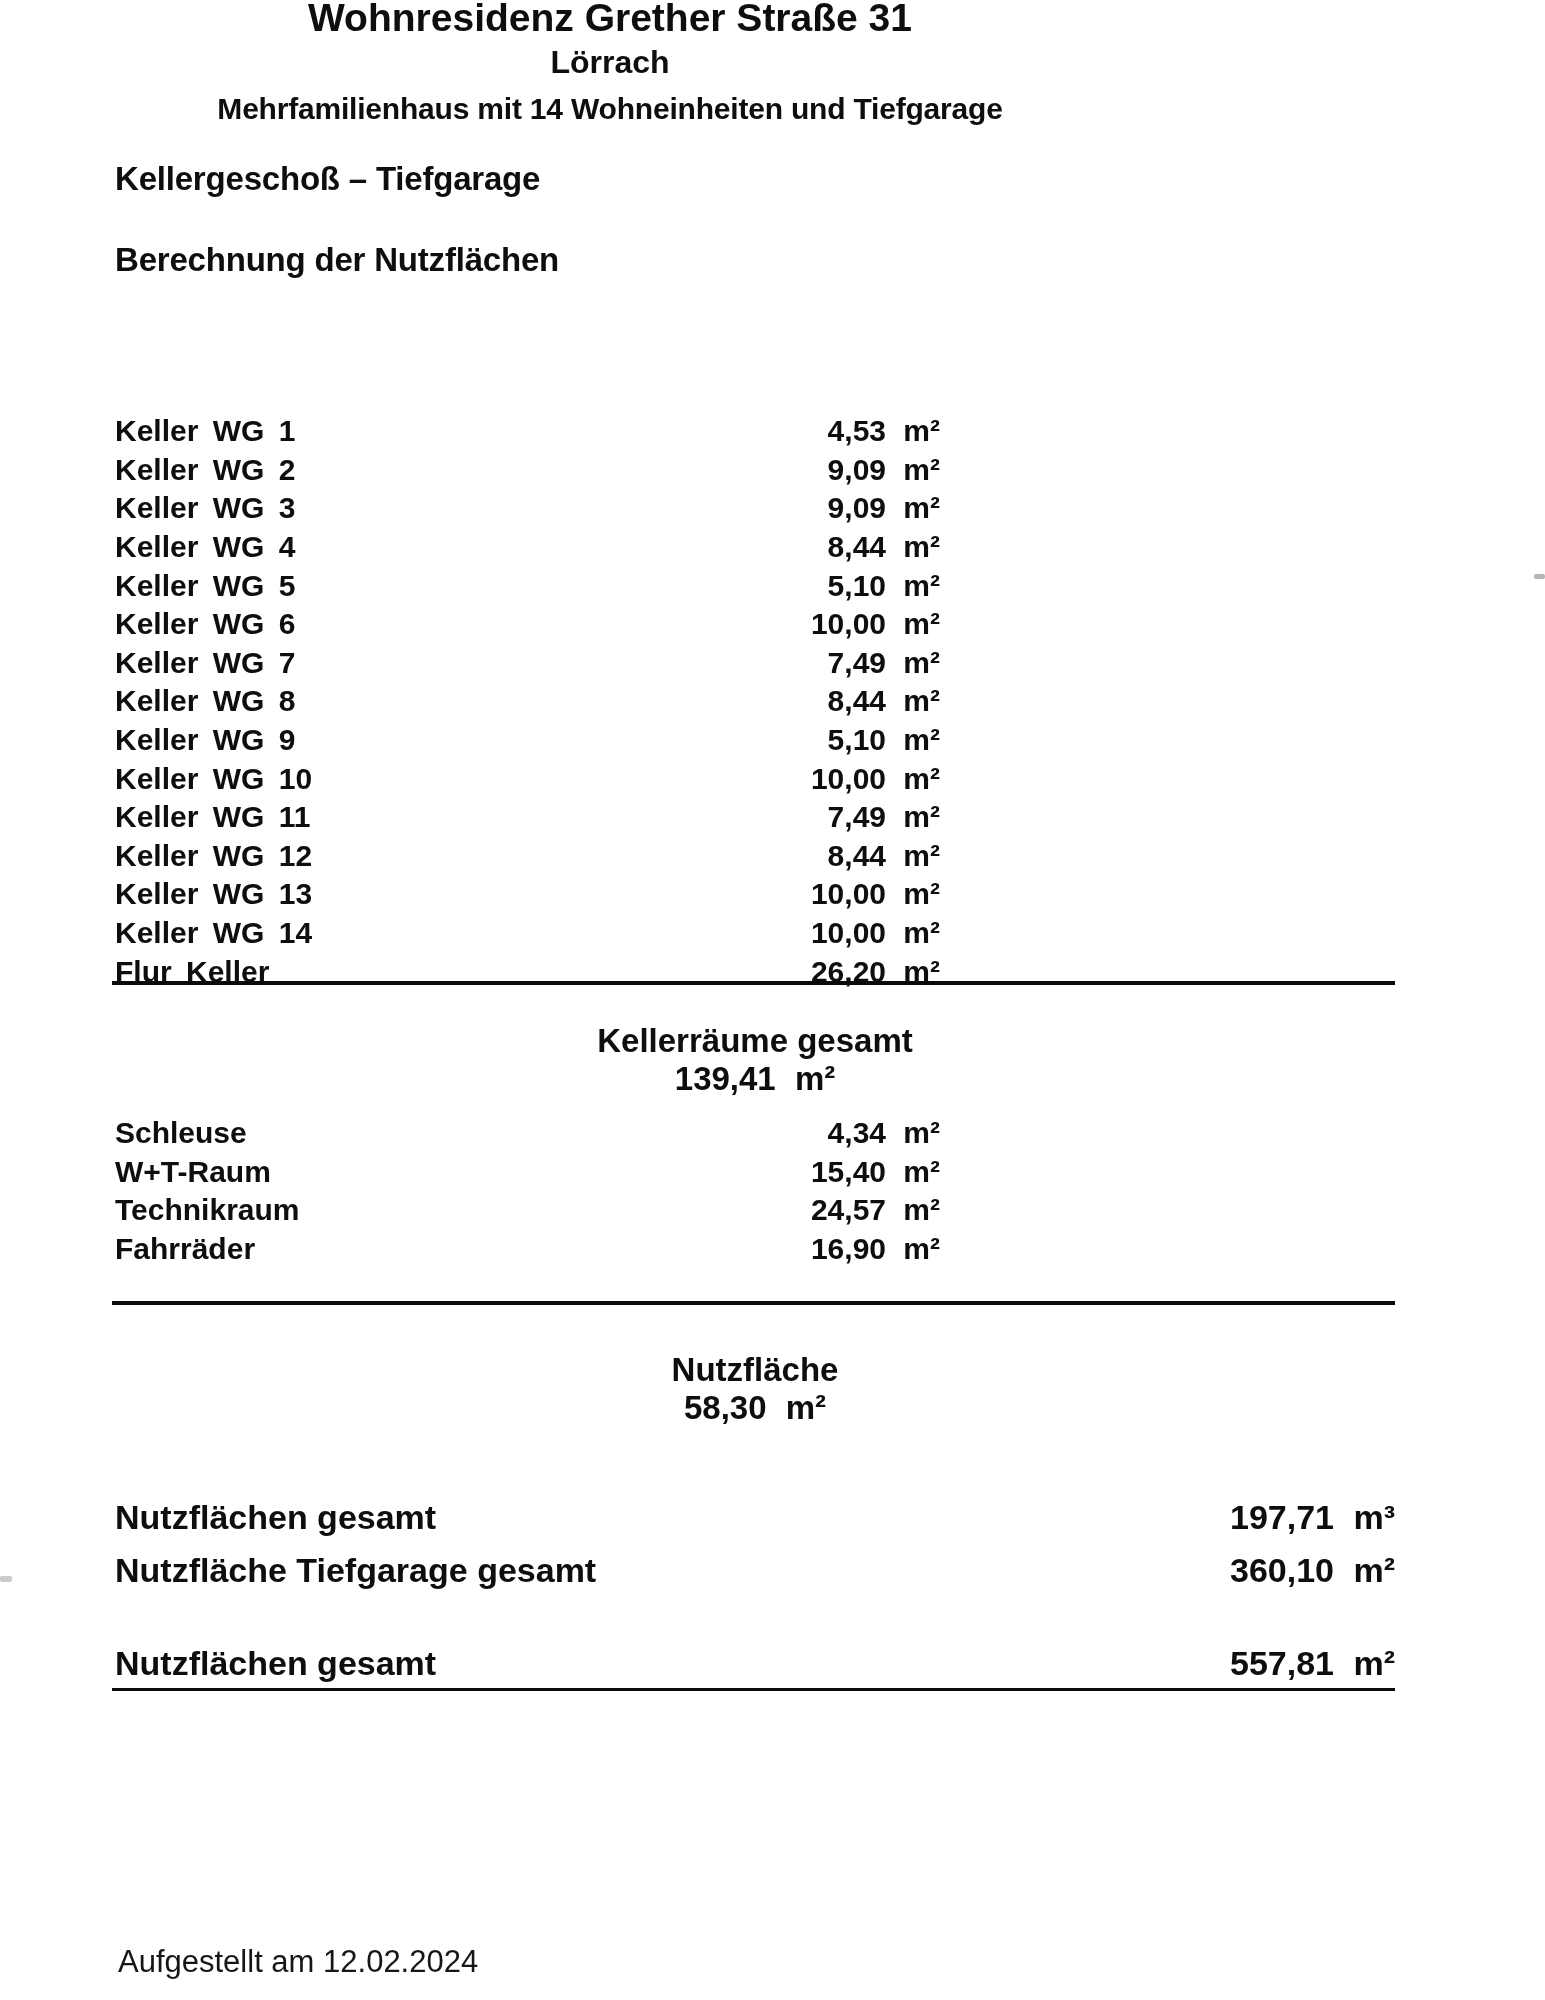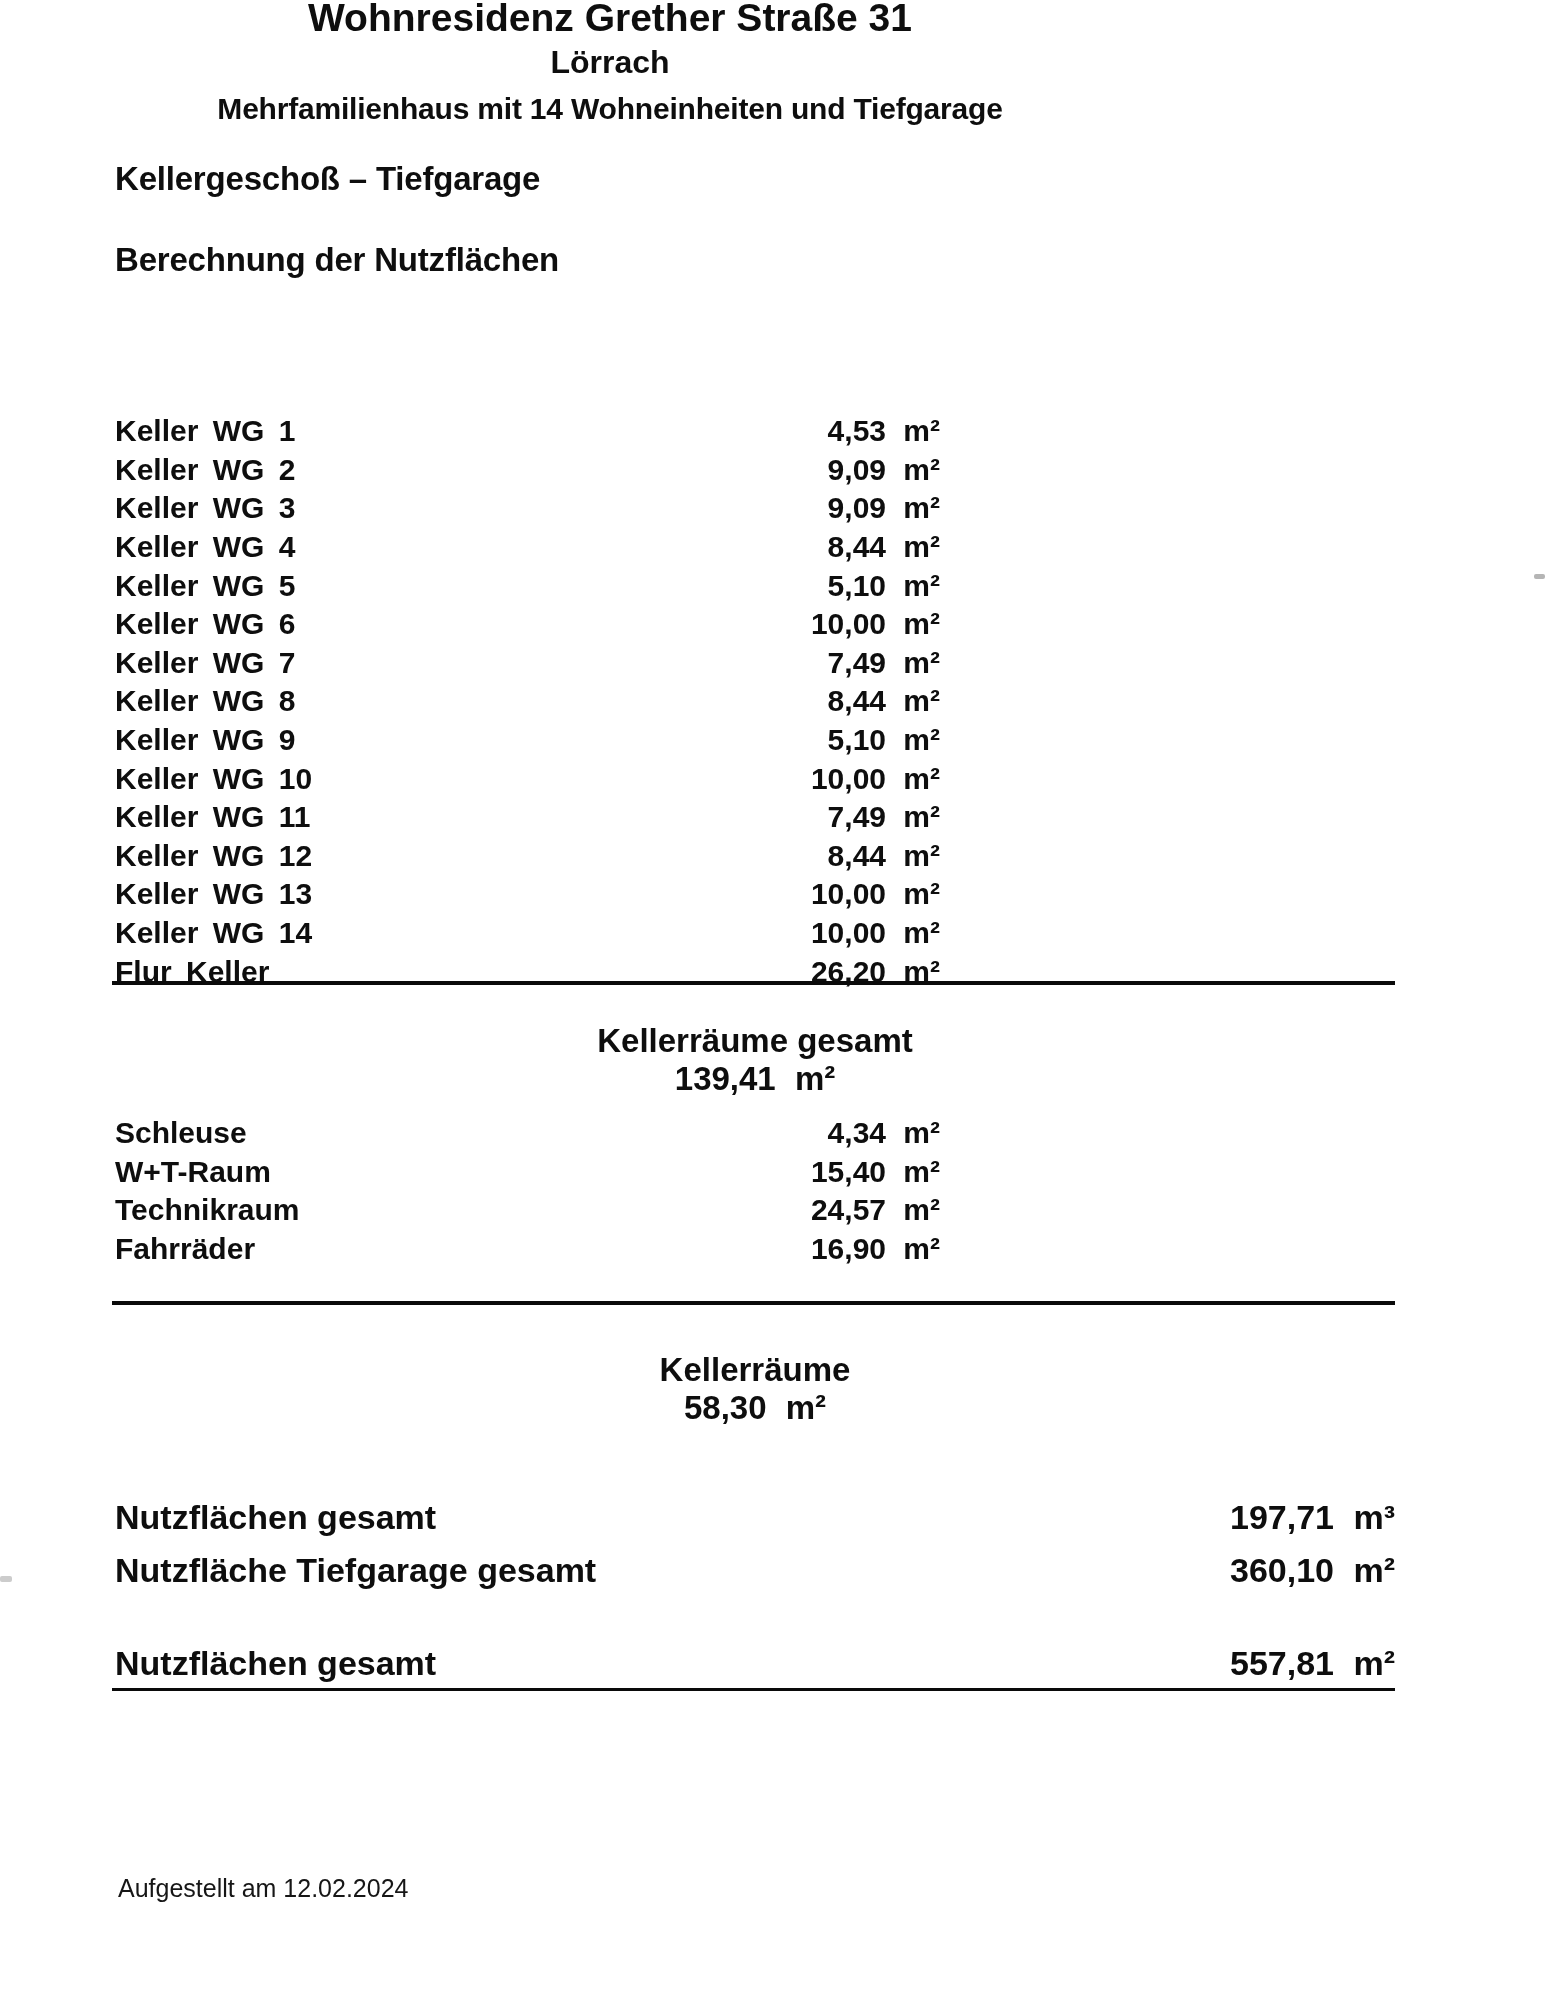--- a/index.html
+++ b/index.html
@@ -97,23 +97,23 @@
     white-space: nowrap;
     gap: 43px;
   }
   .grand-1 { top: 1496px; }
   .grand-2 { top: 1549px; }
   .grand-3 { top: 1642px; }
   .grand-row .val { word-spacing: 10px; }
 
   
   .footer {
-    top: 1874px;
+    top: 1944px;
     left: 118px;
-    font-size: 25px;
+    font-size: 31px;
     font-weight: 400;
     color: #161616;
     white-space: nowrap;
   }
 
   
   .artifact {
     background: #b5b5b5;
     border-radius: 2px;
   }
@@ -217,21 +217,21 @@
       </div>
     <div class="row">
         <span class="lbl">Fahrräder</span>
         <span class="val">16,90 m²</span>
       </div>
   </div>
 
   <div class="abs divider divider-2"></div>
 
   <div class="abs total-row total-neben">
-    <span class="lbl">Kellerräume</span>
+    <span class="lbl">Nutzfläche</span>
     <span class="val">58,30 m²</span>
   </div>
 
   <div class="abs grand-row grand-1">
     <span class="lbl">Nutzflächen gesamt</span>
     <span class="val">197,71 m³</span>
   </div>
   <div class="abs grand-row grand-2">
     <span class="lbl">Nutzfläche Tiefgarage gesamt</span>
     <span class="val">360,10 m²</span>

